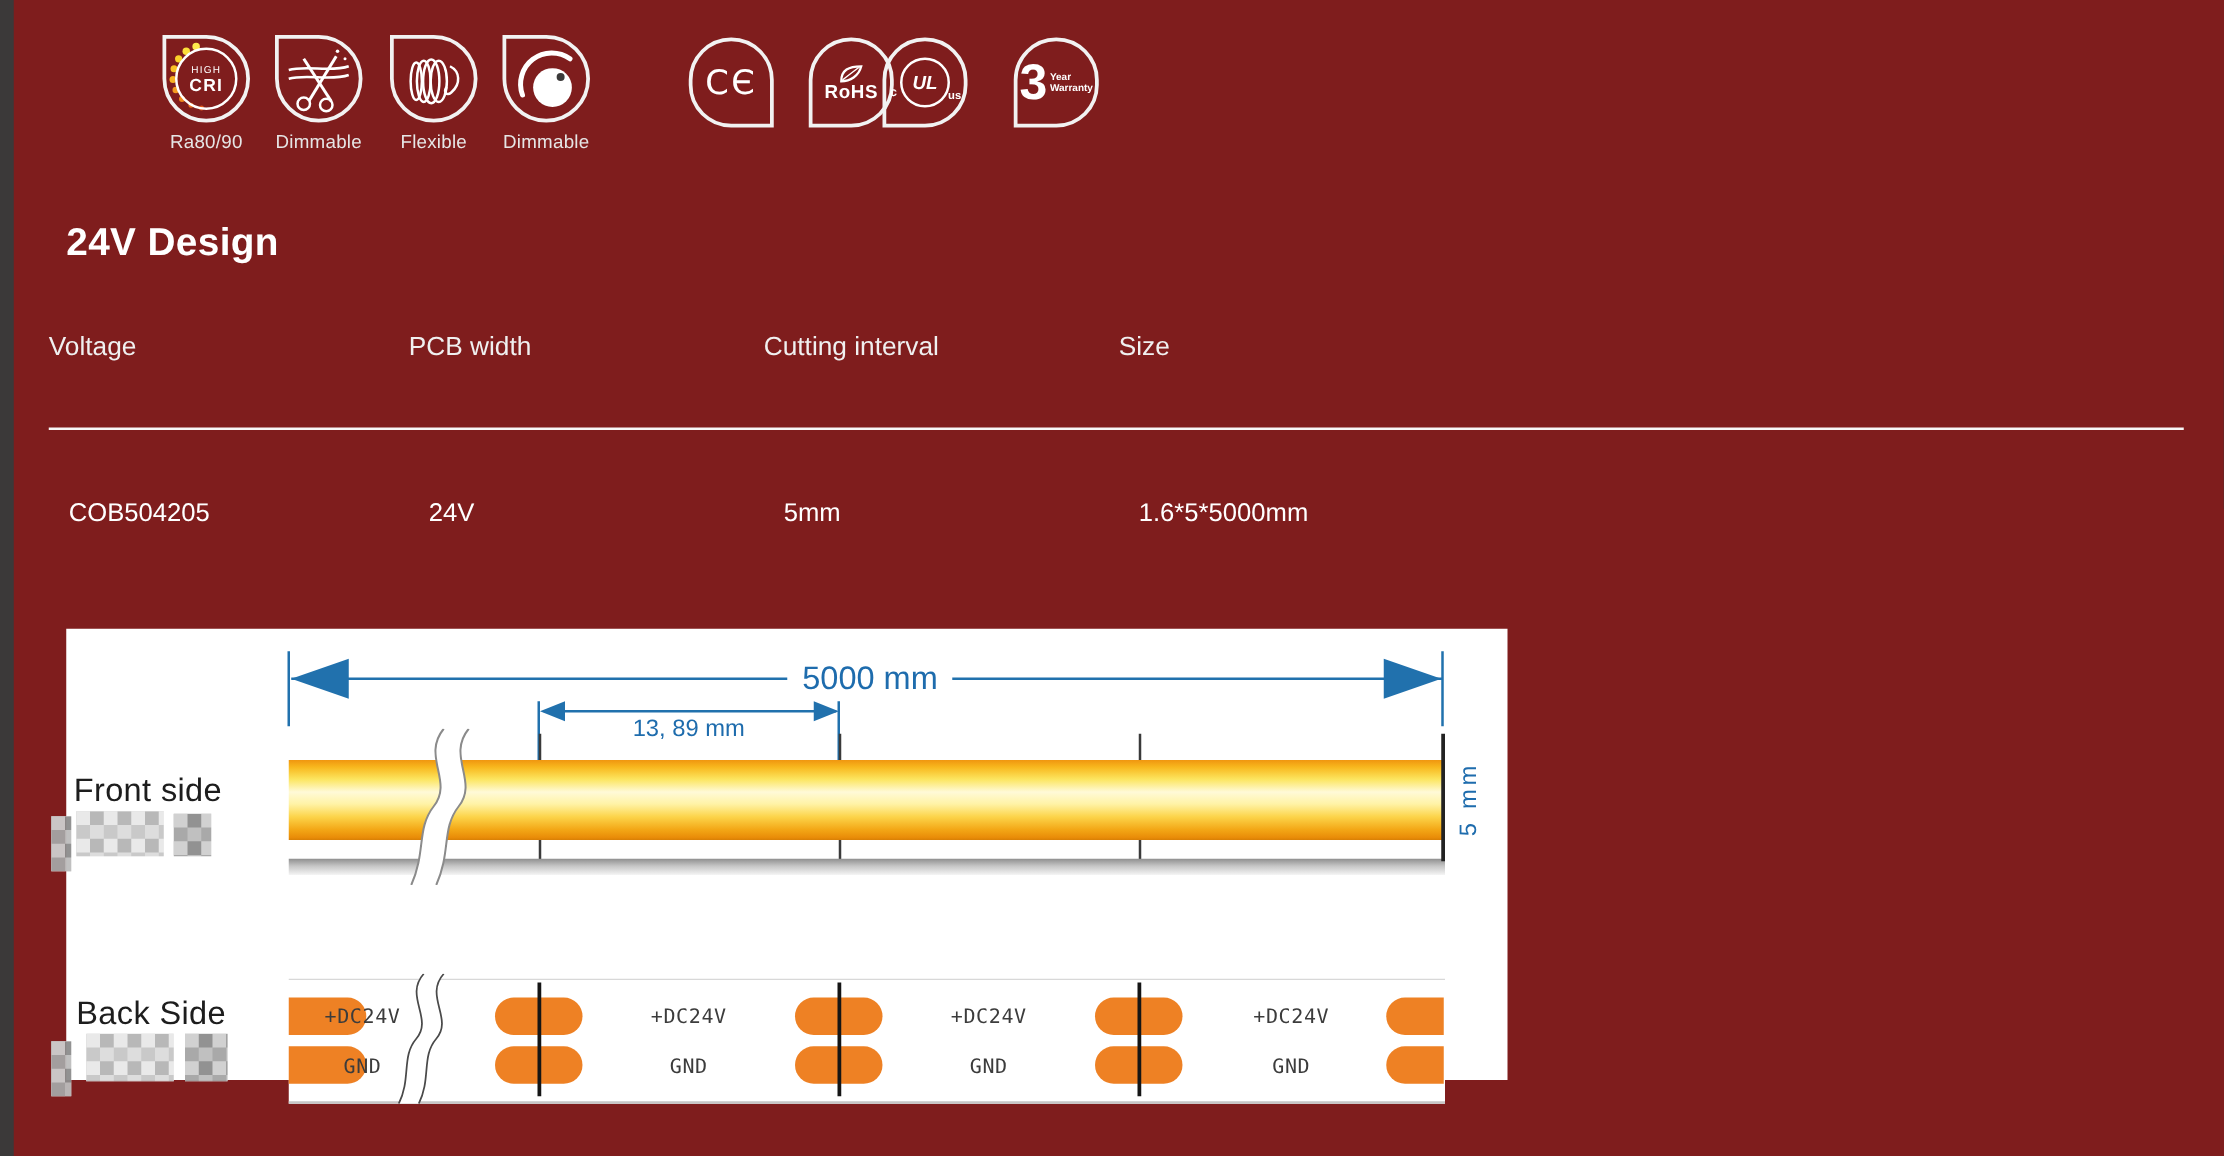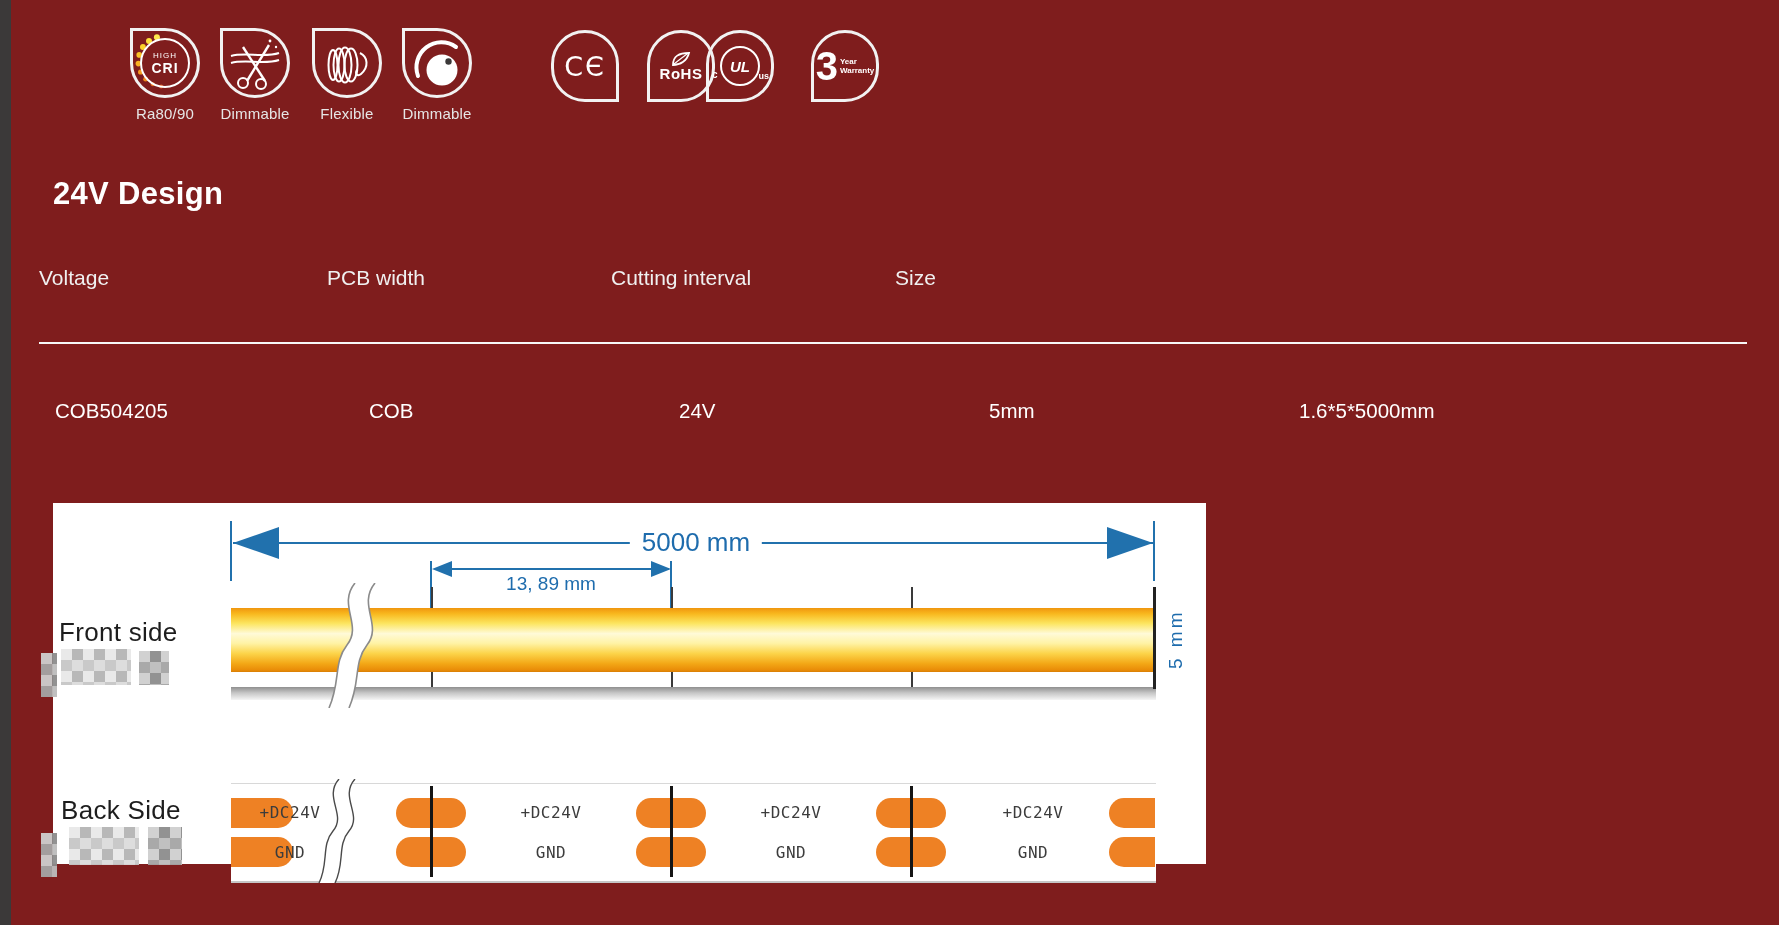--- a/index.html
+++ b/index.html
@@ -34,21 +34,21 @@
   .three-num{font-size:40px;font-weight:700;line-height:40px;}
   .three-txt{font-size:8px;font-weight:700;line-height:9px;text-align:left;}
 
   
   .page-title{position:absolute;left:42px;top:176px;font-size:31px;font-weight:700;color:#fff;letter-spacing:.3px;}
   .spec-head{position:absolute;left:28px;top:266px;width:1740px;display:grid;
              grid-template-columns:288px 284px 284px 284px 290px auto;}
   .spec-head div{font-size:21px;color:#f0f0f0;font-weight:400;}
   .spec-sep{position:absolute;left:28px;top:342px;width:1708px;height:2px;background:#f7f7f7;}
   .spec-row{position:absolute;left:28px;top:399px;width:1740px;display:grid;
-            grid-template-columns:288px 284px 284px 284px 290px auto;gap:26px;}
+            grid-template-columns:288px 284px 284px 284px 290px auto;}
   .spec-row div{font-size:20.5px;color:#fff;padding-left:16px;}
 
   
   .panel{position:absolute;left:42px;top:503px;width:1153px;height:361px;background:#fff;}
 
   .dim-line{position:absolute;height:2px;background:#2171ad;}
   .dim-ext{position:absolute;width:2px;background:#2171ad;}
   .tri{position:absolute;width:0;height:0;}
   .tri-left-big{border-top:16px solid transparent;border-bottom:16px solid transparent;border-right:46px solid #2171ad;}
   .tri-right-big{border-top:16px solid transparent;border-bottom:16px solid transparent;border-left:46px solid #2171ad;}
@@ -181,21 +181,20 @@
 
   <div class="spec-head">
     <div>Voltage</div>
     <div>PCB width</div>
     <div>Cutting interval</div>
     <div>Size</div>
   </div>
   <div class="spec-sep"></div>
   <div class="spec-row">
     <div>COB504205</div>
-    <div>COB</div>
     <div>24V</div>
     <div>5mm</div>
     <div>1.6*5*5000mm</div>
   </div>
 
   <div class="panel">
 
     <div class="dim-ext" style="left:177px;top:18px;height:60px"></div>
     <div class="dim-ext" style="left:1100px;top:18px;height:60px"></div>
     <div class="dim-line" style="left:180px;top:39px;width:921px"></div>

